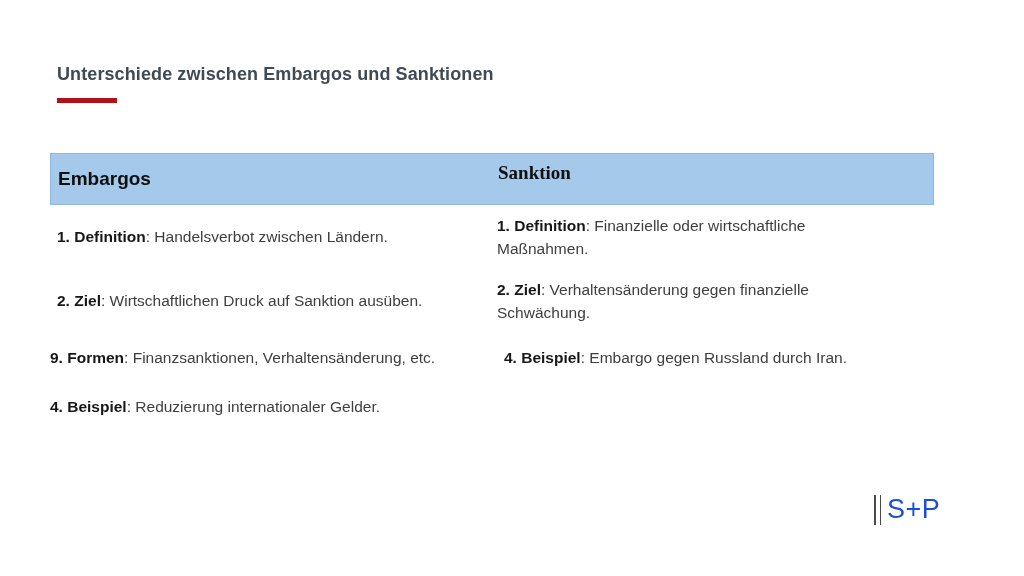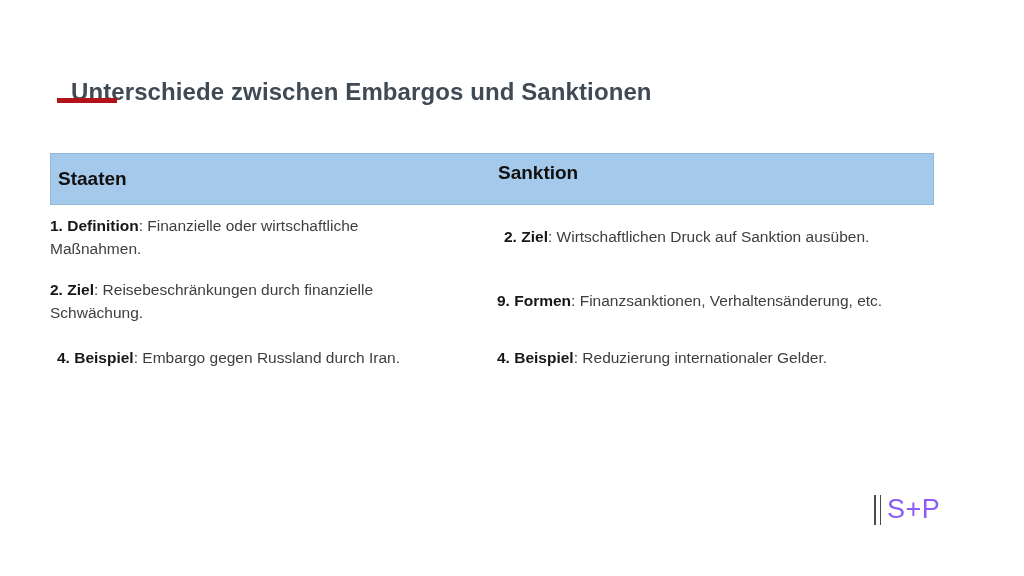--- a/index.html
+++ b/index.html
@@ -6,22 +6,22 @@
   .slide{
     position:relative;
     width:1024px;height:576px;
     background:#ffffff;
     font-family:"Liberation Sans", sans-serif;
     overflow:hidden;
     margin:0 auto;
   }
   .page-title{
     position:absolute;left:57px;top:64px;
-    margin:14px;
-    font-size:24px;font-weight:bold;
+    margin:0;
+    font-size:18px;font-weight:bold;
     color:#3f4a54;
     letter-spacing:0.1px;
   }
   .title-underline{
     position:absolute;left:57px;top:98px;
     width:60px;height:5px;
     background:#b01218;
   }
   .cmp-table{
     position:absolute;left:50px;top:153px;
@@ -39,20 +39,21 @@
     box-sizing:border-box;
   }
   .th-left{
     width:447px;
     display:flex;align-items:center;
     padding-left:7px;
   }
   .th-right{
     flex:1;
     padding-top:8px;
+    font-family:Liberation Serif, serif;
   }
   .tbl-body{
     display:grid;
     grid-template-columns:447px 437px;
     grid-template-rows:64px 64px 49px 49px;
   }
   .cell{
     display:flex;align-items:center;
     box-sizing:border-box;
     padding-right:6px;
@@ -76,53 +77,56 @@
     margin-top:1px;
   }
   .logo-bars .bar{
     width:1.5px;height:30px;
     background:#4a4a4a;
     margin-right:4px;
   }
   .logo-text{
     font-size:27px;
     font-weight:normal;
-    color:#8b5cf6;
+    color:#1d4ed8;
     line-height:30px;
     margin-left:2px;
     letter-spacing:0.5px;
     text-align:center;
   }
 </style>
 </head>
 <body>
 
 <div class="slide">
 
   <h1 class="page-title">Unterschiede zwischen Embargos und Sanktionen</h1>
   <div class="title-underline"></div>
 
   <div class="cmp-table">
 
     <div class="tbl-header">
-      <div class="th th-left">Staaten</div>
+      <div class="th th-left">Embargos</div>
       <div class="th th-right">Sanktion</div>
     </div>
 
     <div class="tbl-body">
 
+      <div class="cell c-left">
+        <p class="txt nowrap"><b class="lbl">1. Definition</b><span>: </span><span>Handelsverbot zwischen Ländern.</span></p>
+      </div>
       <div class="cell">
         <p class="txt wrapped"><b class="lbl">1. Definition</b><span>: </span><span>Finanzielle oder wirtschaftliche Maßnahmen.</span></p>
       </div>
 
       <div class="cell c-left">
         <p class="txt nowrap"><b class="lbl">2. Ziel</b><span>: </span><span>Wirtschaftlichen Druck auf Sanktion ausüben.</span></p>
       </div>
       <div class="cell">
-        <p class="txt wrapped"><b class="lbl">2. Ziel</b><span>: </span><span>Reisebeschränkungen durch finanzielle Schwächung.</span></p>
+        <p class="txt wrapped"><b class="lbl">2. Ziel</b><span>: </span><span>Verhaltensänderung gegen finanzielle Schwächung.</span></p>
       </div>
 
       <div class="cell">
         <p class="txt nowrap"><b class="lbl">9. Formen</b><span>: </span><span>Finanzsanktionen, Verhaltensänderung, etc.</span></p>
       </div>
 
       <div class="cell c-left">
         <p class="txt nowrap"><b class="lbl">4. Beispiel</b><span>: </span><span>Embargo gegen Russland durch Iran.</span></p>
       </div>
       <div class="cell">

